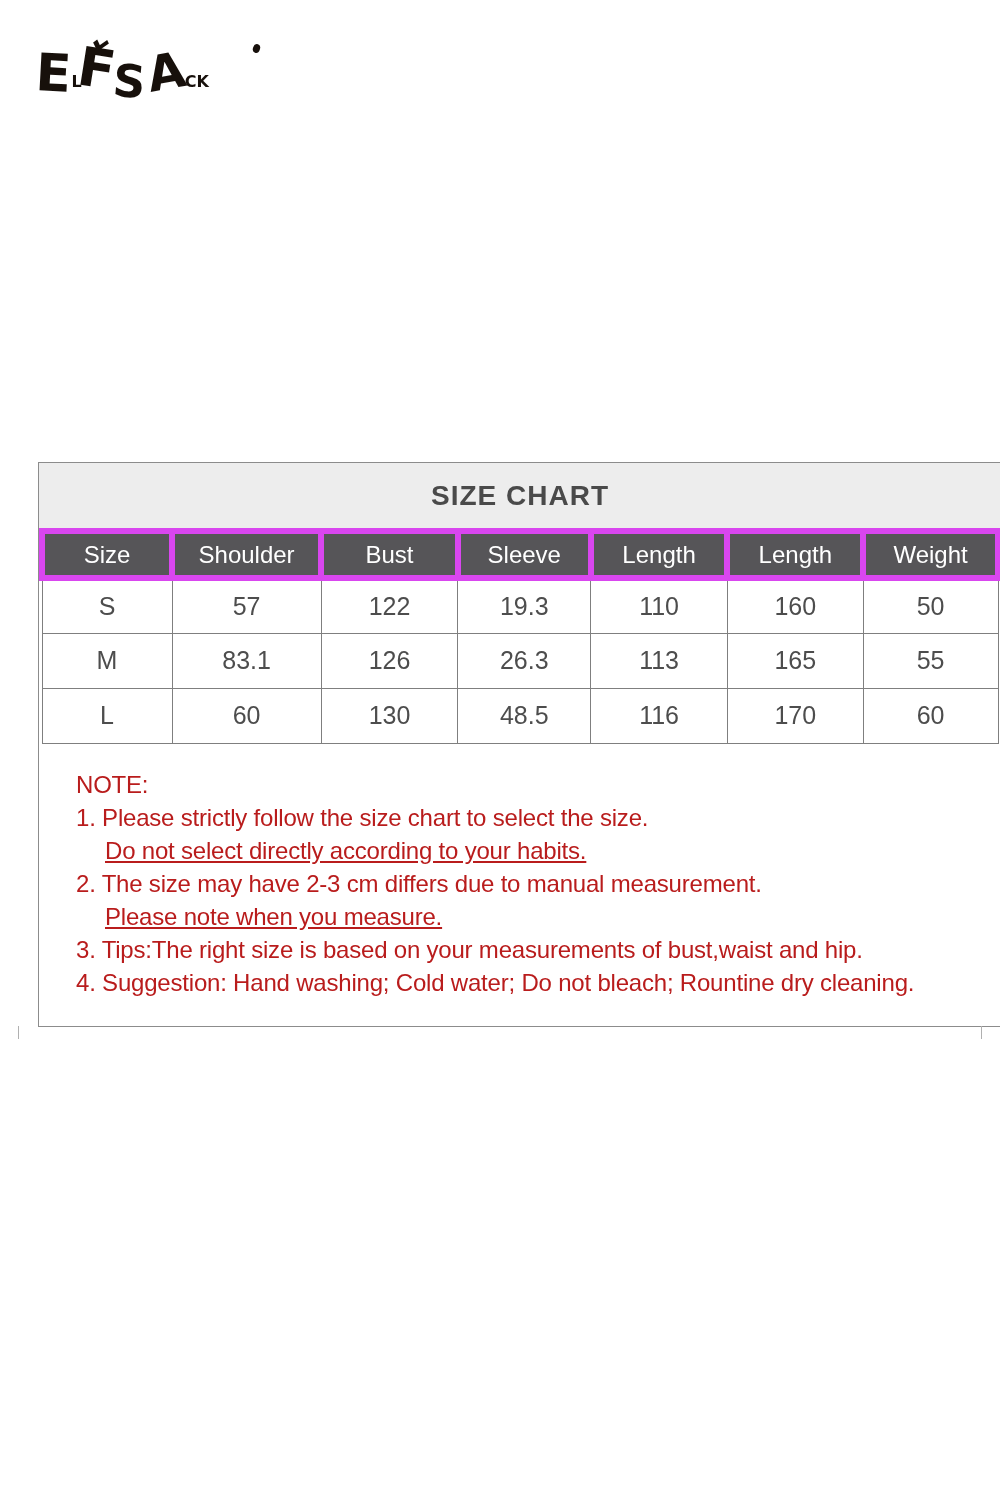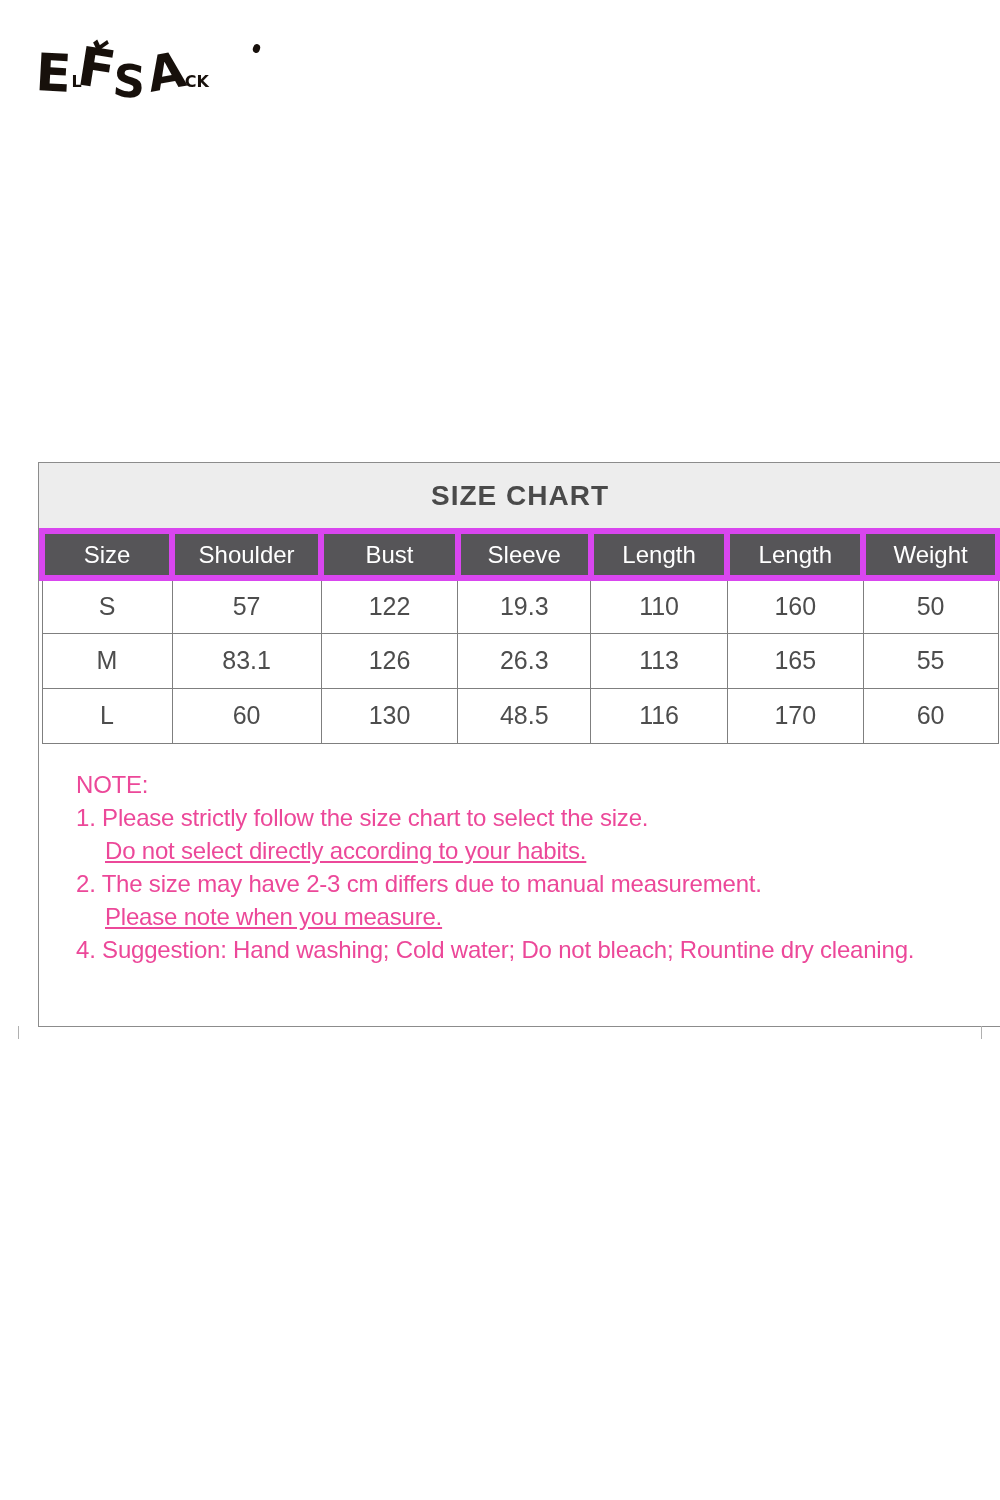--- a/index.html
+++ b/index.html
@@ -81,21 +81,21 @@
     text-align: center;
     background: #ffffff;
   }
 
   
   .note-section {
     height: 282px;
     padding: 24px 20px 0 37px;
     font-size: 24px;
     line-height: 33px;
-    color: #ec4899;
+    color: #b91c1c;
     letter-spacing: -0.2px;
   }
   .note-line.indent { padding-left: 29px; text-decoration: underline; }
 
   
   .frame-tail {
     position: absolute; left: 18px; top: 1026px; width: 964px; height: 13px;
     border-left: 1px solid #b0b0b0;
     border-right: 1px solid #b0b0b0;
   }
@@ -162,17 +162,18 @@
       </tr>
     </tbody>
   </table>
 
   <div class="note-section">
     <div class="note-line">NOTE:</div>
     <div class="note-line">1. Please strictly follow the size chart to select the size.</div>
     <div class="note-line indent">Do not select directly according to your habits.</div>
     <div class="note-line">2. The size may have 2-3 cm differs due to manual measurement.</div>
     <div class="note-line indent">Please note when you measure.</div>
+    <div class="note-line">3. Tips:The right size is based on your measurements of bust,waist and hip.</div>
     <div class="note-line">4. Suggestion: Hand washing; Cold water; Do not bleach; Rountine dry cleaning.</div>
   </div>
 </div>
 
 <div class="frame-tail"></div>
 
 </body></html>

